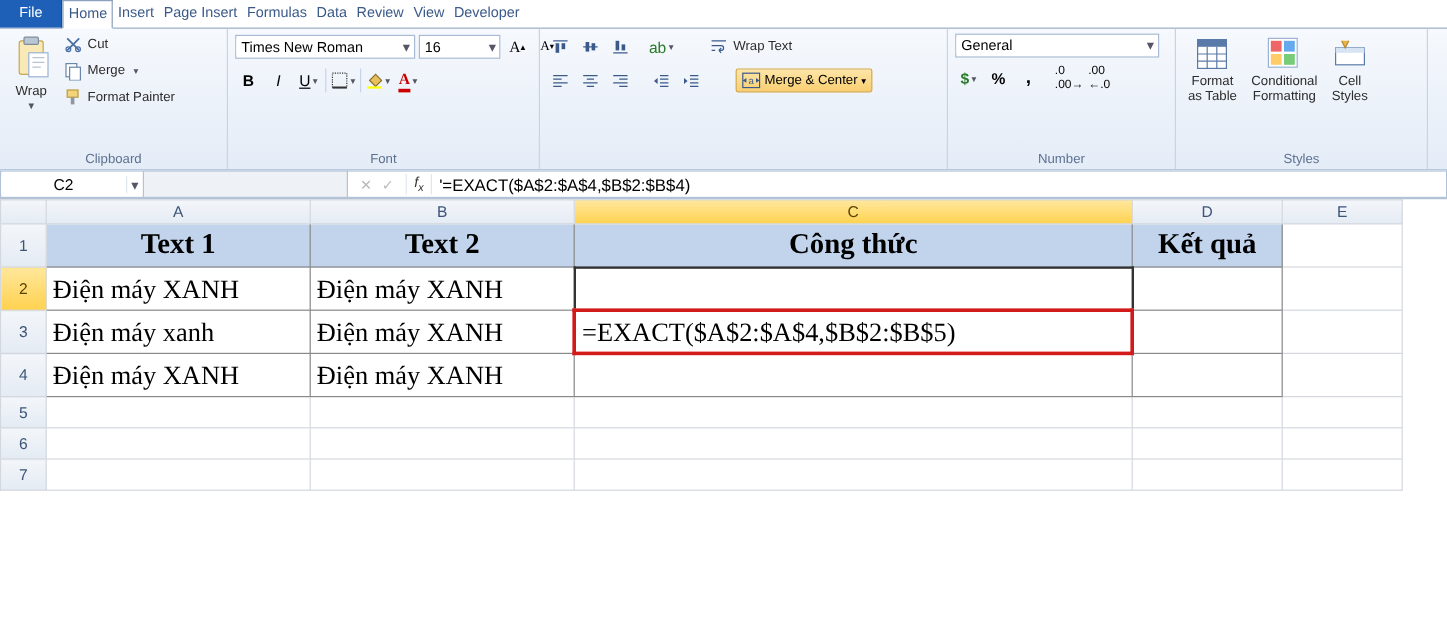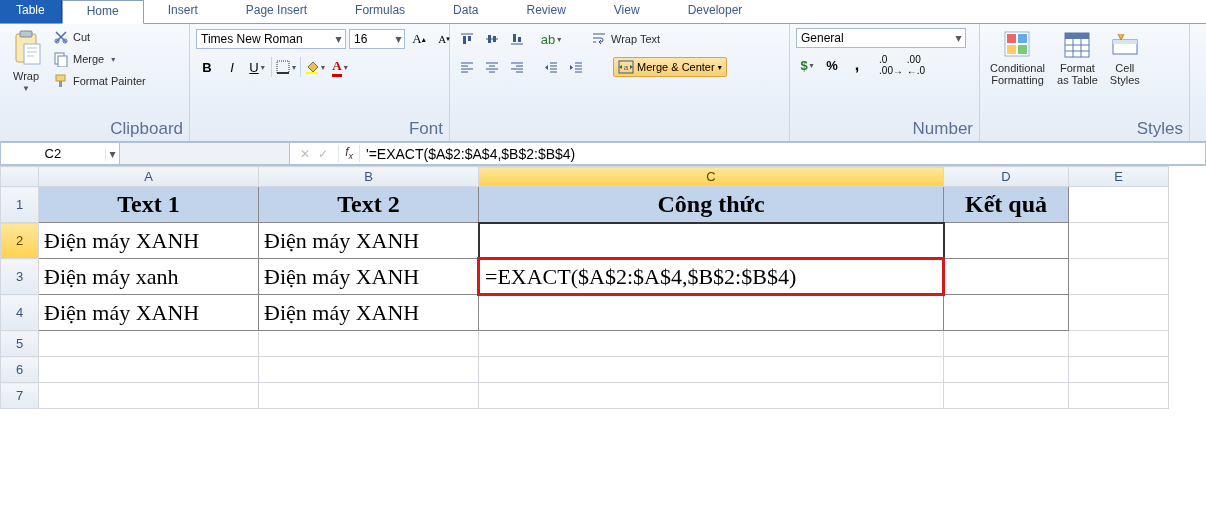--- a/index.html
+++ b/index.html
@@ -1,28 +1,28 @@
 <!DOCTYPE html>
 <html><head>
 <meta charset="utf-8">
 <style>
   * { box-sizing: border-box; margin: 0; padding: 0; }
   body { font-family: "Segoe UI", Tahoma, sans-serif; font-size: 12px; background: #fff; width: 1206px; height: 517px; overflow: hidden; }
 
   
   .tabbar { display: flex; height: 24px; background: #fff; border-bottom: 1px solid #8ba0bc; }
-  .tab { padding: 3px 24px; color: #3b5a8a; cursor: pointer; }
+  .tab { padding: 3px 4px; color: #3b5a8a; cursor: pointer; }
   .tab.file { background: #1e60b8; color: #fff; border-right: 1px solid #0d4a9e; padding: 3px 16px; }
   .tab.active { background: #fff; border: 1px solid #8ba0bc; border-bottom: 1px solid #fff; color: #3b5a8a; margin-bottom: -1px; }
 
   
   .ribbon { display: flex; background: linear-gradient(#f6f9fd, #e4ecf7); border-bottom: 1px solid #a7bcd8; height: 118px; }
   .group { border-right: 1px solid #c5d4e8; padding: 4px 6px 2px 6px; display: flex; flex-direction: column; justify-content: space-between; }
   .group-body { display: flex; align-items: flex-start; gap: 4px; flex: 1; }
-  .group-label { text-align: right; color: #5c7190; font-size: 17px; padding-top: 2px; }
+  .group-label { text-align: center; color: #5c7190; font-size: 11px; padding-top: 2px; }
   .bigbtn { display: flex; flex-direction: column; align-items: center; justify-content: center; padding: 2px 4px; gap: 2px; cursor: pointer; border-radius: 3px; }
   .bigbtn .lbl { font-size: 11px; text-align: center; line-height: 1.1; color: #2c2c2c; }
   .col { display: flex; flex-direction: column; gap: 2px; }
   .row { display: flex; align-items: center; gap: 3px; }
   .smbtn { display: flex; align-items: center; gap: 4px; padding: 1px 3px; cursor: pointer; border-radius: 2px; font-size: 11px; color: #2c2c2c; }
   .combo { display: flex; align-items: center; background: #fff; border: 1px solid #a9bbd4; height: 20px; font-size: 12px; }
   .combo input { border: none; outline: none; padding: 0 4px; font-size: 12px; width: 100%; }
   .combo .dd { width: 14px; text-align: center; color: #556; cursor: pointer; }
   .iconbtn { width: 22px; height: 22px; display: flex; align-items: center; justify-content: center; cursor: pointer; border: 1px solid transparent; border-radius: 2px; font-size: 13px; }
   .iconbtn.dd::after { content: "▾"; font-size: 8px; margin-left: 2px; color: #556; }
@@ -52,21 +52,21 @@
   .sel-cell { border: 2px solid #333 !important; }
   .redbox { border: 3px solid #d21a1a !important; }
   .narrowhdr th { height: 20px; }
 
   svg { display: block; }
 </style>
 </head>
 <body>
 
 <div class="tabbar">
-  <div class="tab file">Table</div>
+  <div class="tab file">File</div>
   <div class="tab active">Home</div>
   <div class="tab">Insert</div>
   <div class="tab">Page Insert</div>
   <div class="tab">Formulas</div>
   <div class="tab">Data</div>
   <div class="tab">Review</div>
   <div class="tab">View</div>
   <div class="tab">Developer</div>
 </div>
 
@@ -113,21 +113,21 @@
     <div class="group-label">Clipboard</div>
   </div>
 
   <div class="group" style="width:260px">
     <div class="group-body" style="flex-direction:column;gap:6px">
       <div class="row">
         <div class="combo" style="width:150px">
           <input value="Times New Roman" style="">
           <span class="dd">▾</span>
         </div>
-        <div class="combo" style="width:56px">
+        <div class="combo" style="width:68px">
           <input value="16" style="">
           <span class="dd">▾</span>
         </div>
         <div class="iconbtn" style="font-family:serif">A<span style="font-size:8px;vertical-align:super">▴</span></div>
         <div class="iconbtn" style="font-family:serif;font-size:11px">A<span style="font-size:7px;vertical-align:super">▾</span></div>
       </div>
       <div class="row">
         <div class="iconbtn">
             <b>B</b>
           </div>
@@ -261,39 +261,39 @@
         <div class="iconbtn">
             <span style="font-size:10px">.00<br>←.0</span>
           </div>
       </div>
     </div>
     <div class="group-label">Number</div>
   </div>
 
   <div class="group" style="width:210px">
     <div class="group-body">
+      <div class="bigbtn">
+        <svg width="30" height="30">
+            <rect x="3" y="3" width="24" height="24" fill="#fff" stroke="#5a7baa"></rect>
+            <rect x="3" y="3" width="24" height="6" fill="#5a7baa"></rect>
+            <path d="M3 15h24M3 21h24M11 9v18M19 9v18" stroke="#5a7baa"></path>
+          </svg>
+        <span class="lbl" style="white-space:pre">Format
+as Table</span>
+      </div>
       <div class="bigbtn">
         <svg width="30" height="30">
             <rect x="2" y="2" width="24" height="24" fill="#fff" stroke="#9bb2d4"></rect>
             <rect x="4" y="4" width="9" height="9" fill="#e66"></rect>
             <rect x="15" y="4" width="9" height="9" fill="#6ae"></rect>
             <rect x="4" y="15" width="9" height="9" fill="#fc6"></rect>
             <rect x="15" y="15" width="9" height="9" fill="#7c7"></rect>
           </svg>
         <span class="lbl" style="white-space:pre">Conditional
 Formatting</span>
-      </div>
-      <div class="bigbtn">
-        <svg width="30" height="30">
-            <rect x="3" y="3" width="24" height="24" fill="#fff" stroke="#5a7baa"></rect>
-            <rect x="3" y="3" width="24" height="6" fill="#5a7baa"></rect>
-            <path d="M3 15h24M3 21h24M11 9v18M19 9v18" stroke="#5a7baa"></path>
-          </svg>
-        <span class="lbl" style="white-space:pre">Format
-as Table</span>
       </div>
       <div class="bigbtn">
         <svg width="30" height="30">
             <rect x="3" y="10" width="24" height="14" fill="#fff" stroke="#5a7baa"></rect>
             <rect x="3" y="10" width="24" height="4" fill="#d7e4f3"></rect>
             <path d="M8 4l3 6 3-6" fill="#e9b24a" stroke="#b58a2e"></path>
           </svg>
         <span class="lbl" style="white-space:pre">Cell
 Styles</span>
       </div>
@@ -350,21 +350,21 @@
         <td class="cell datab">Điện máy XANH</td>
         <td class="cell datab">Điện máy XANH</td>
         <td class="cell datab sel-cell"></td>
         <td class="cell datab"></td>
         <td class="cell"></td>
       </tr>
       <tr>
         <td class="rowhdr">3</td>
         <td class="cell datab">Điện máy xanh</td>
         <td class="cell datab">Điện máy XANH</td>
-        <td class="cell datab redbox">=EXACT($A$2:$A$4,$B$2:$B$4)</td>
+        <td class="cell datab redbox">=EXACT($A$2:$A$4,$B$2:$B$5)</td>
         <td class="cell datab"></td>
         <td class="cell"></td>
       </tr>
       <tr>
         <td class="rowhdr">4</td>
         <td class="cell datab">Điện máy  XANH</td>
         <td class="cell datab">Điện máy XANH</td>
         <td class="cell datab"></td>
         <td class="cell datab"></td>
         <td class="cell"></td>

